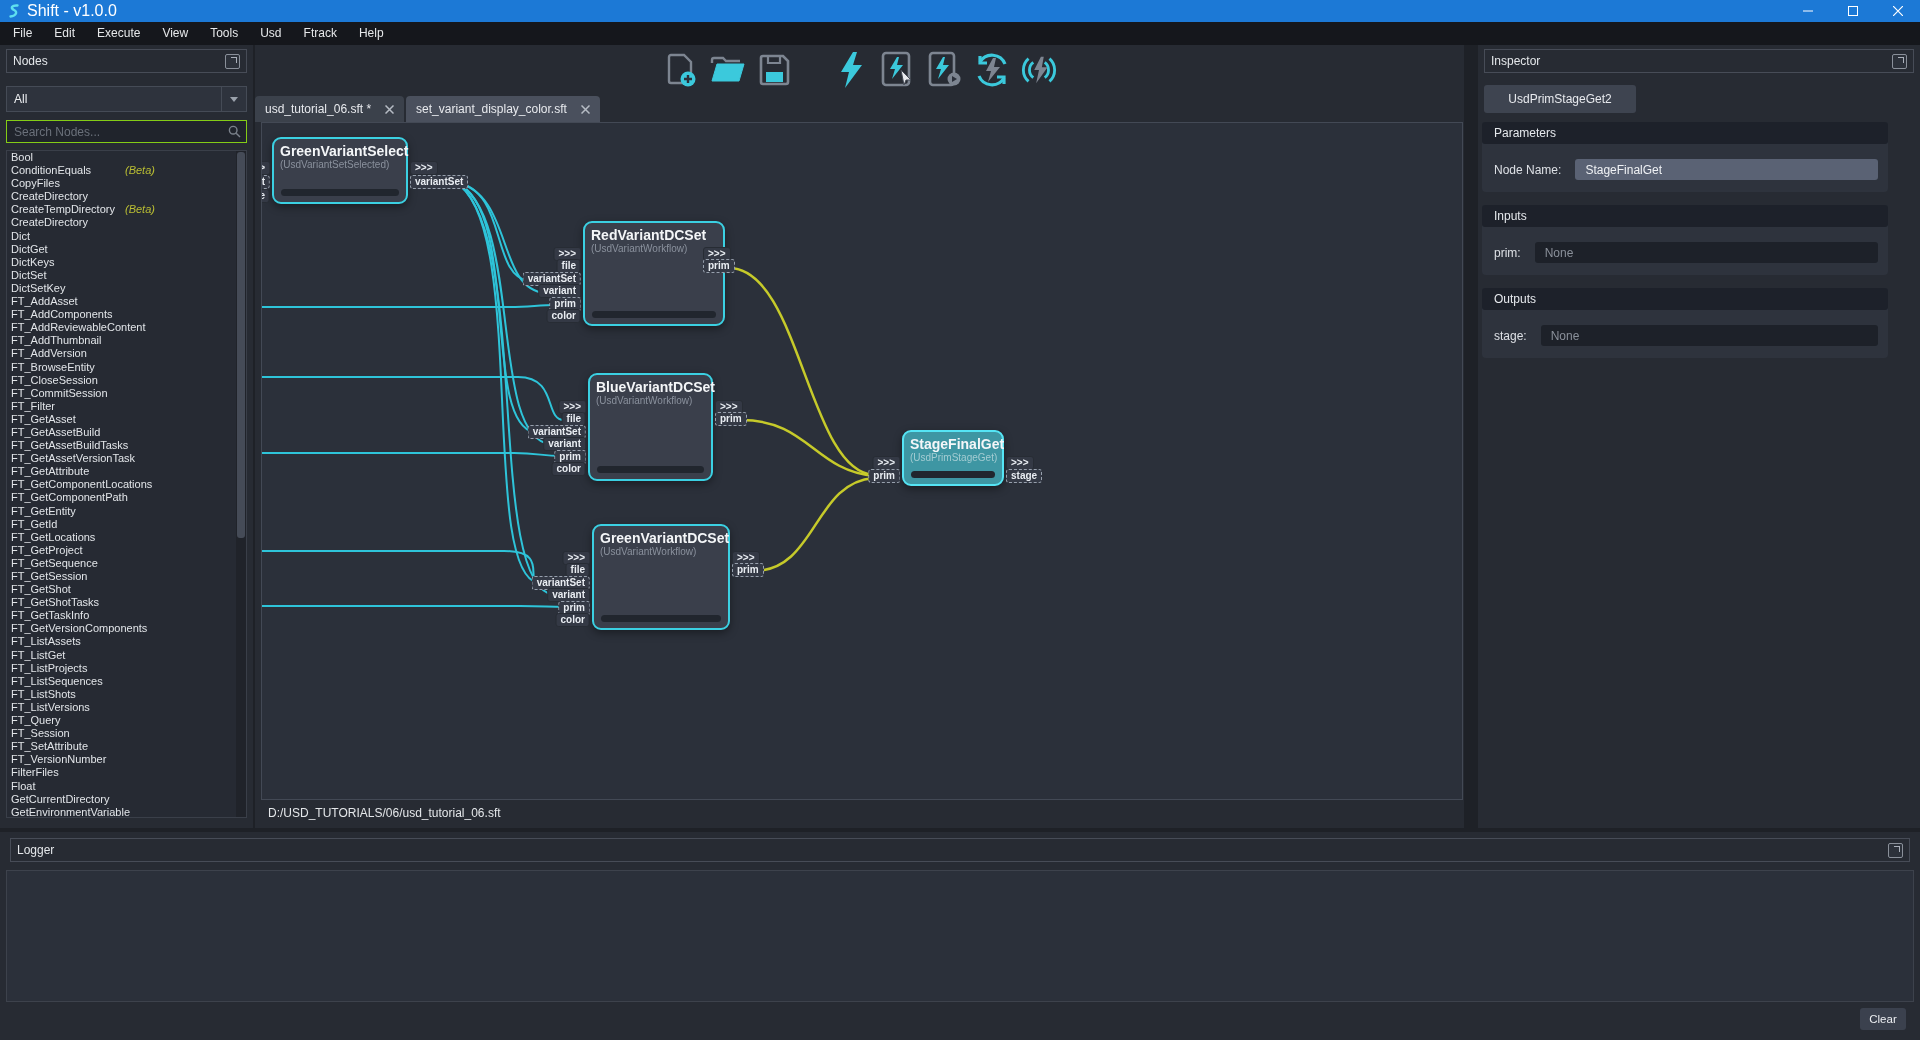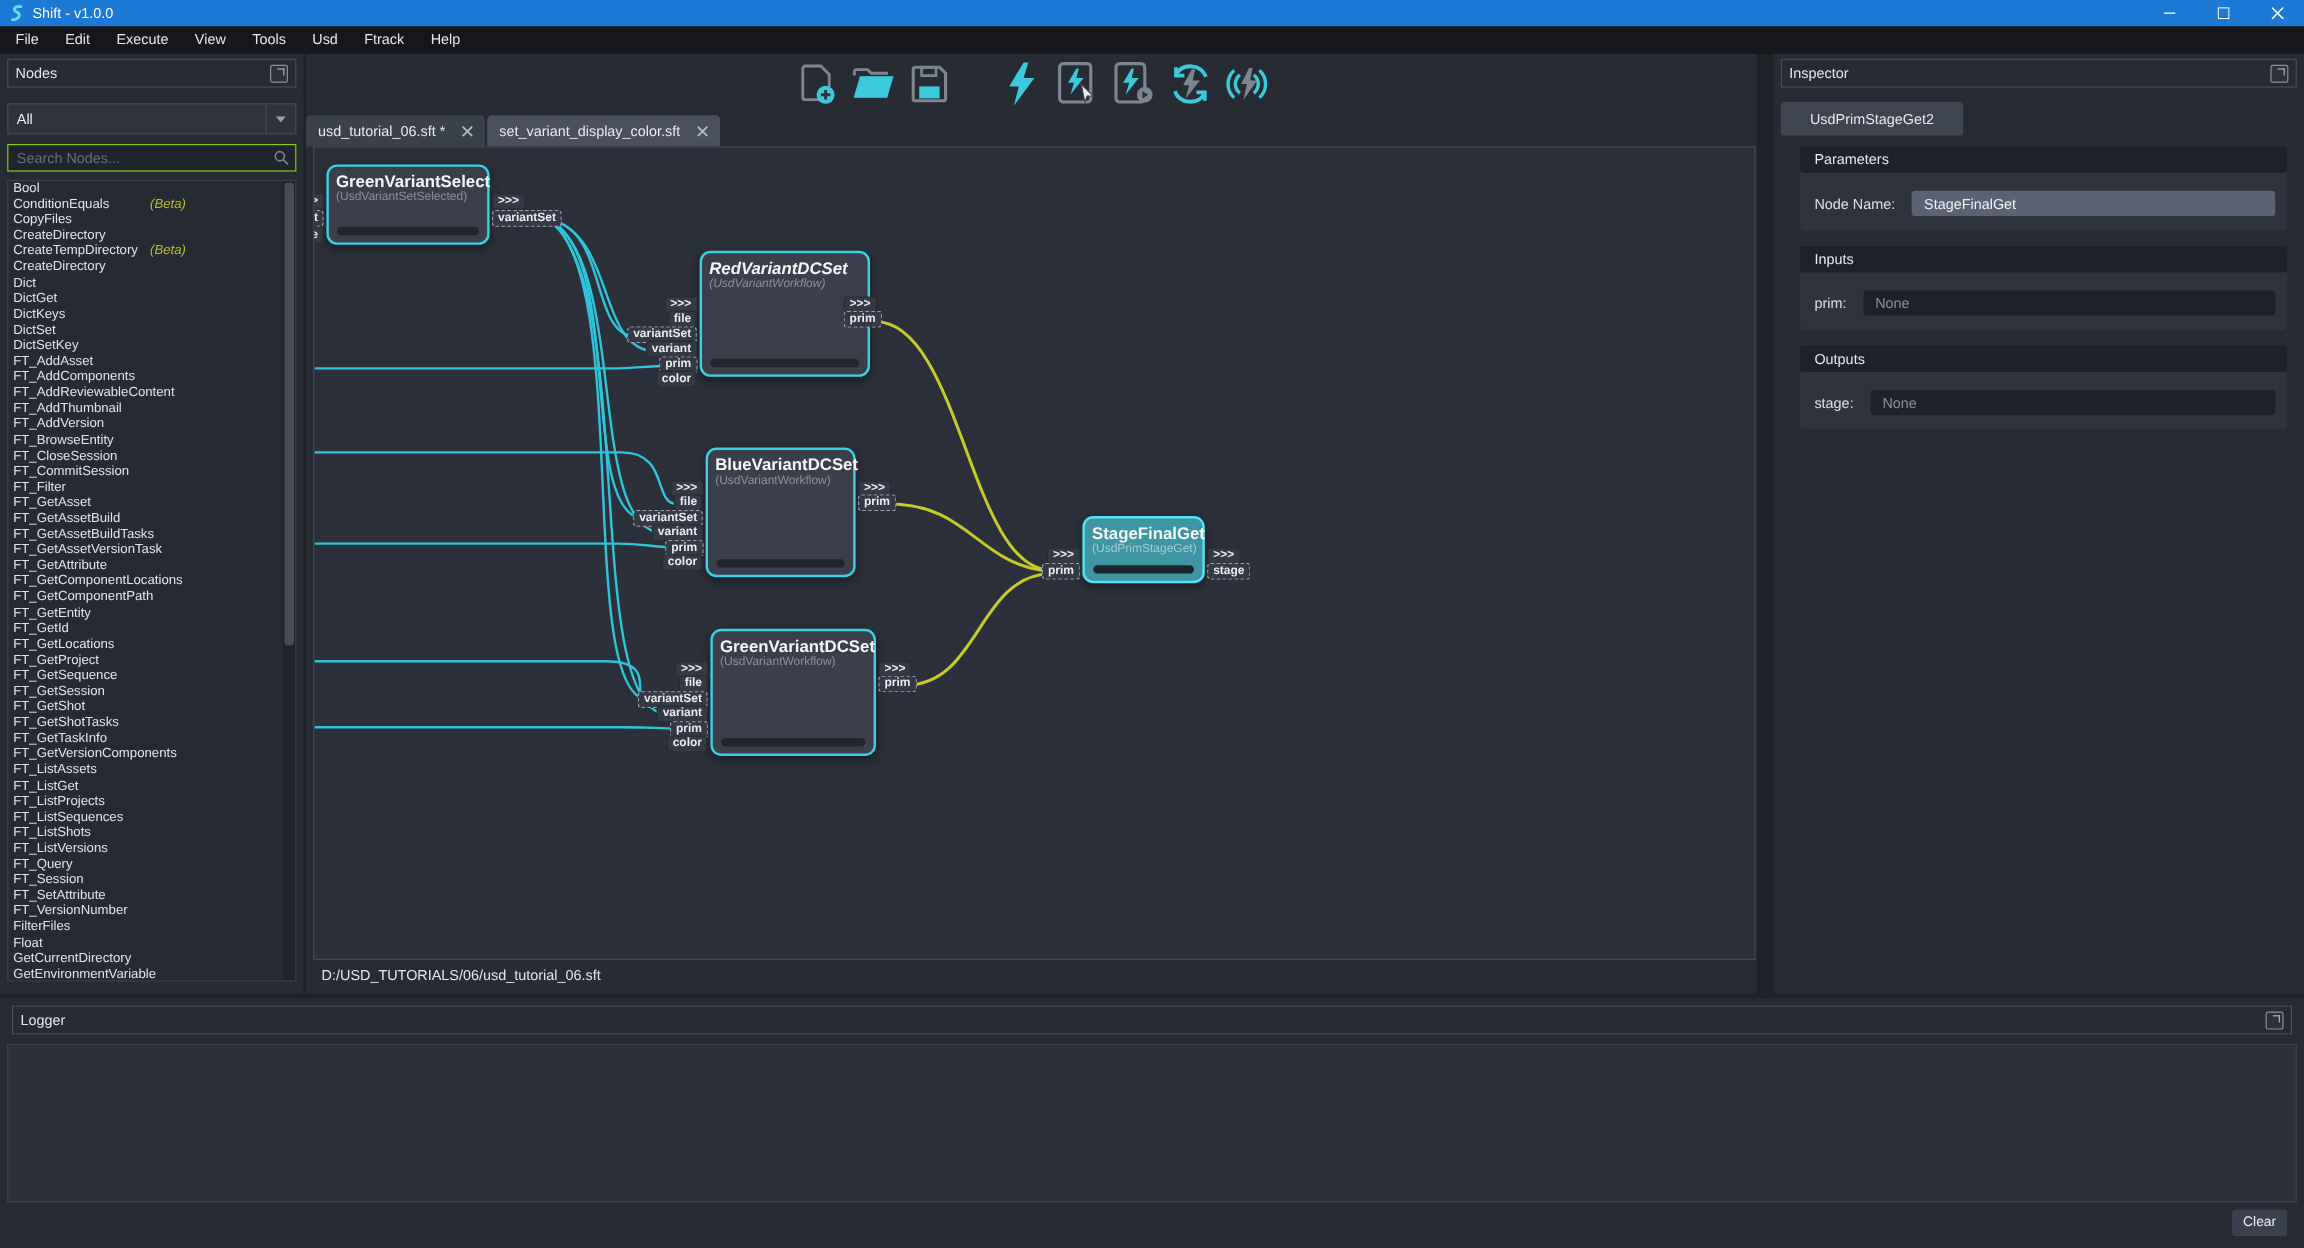--- a/index.html
+++ b/index.html
@@ -2,21 +2,21 @@
 <html><head>
 <meta charset="utf-8">
 <style>
   html,body{margin:0;padding:0;}
   body{width:1920px;height:1040px;background:#1e2127;font-family:"Liberation Sans",sans-serif;
        -webkit-font-smoothing:antialiased;overflow:hidden;position:relative;color:#e4e7ea;}
   
   .titlebar{position:absolute;left:0;top:0;width:1920px;height:22px;background:#1c79d6;
             display:flex;align-items:center;}
   .titlebar .logo{margin:0 6px 0 7px;display:flex;align-items:center;}
-  .titlebar .wtitle{font-size:12px;color:#ffffff;}
+  .titlebar .wtitle{font-size:16px;color:#ffffff;}
   .wcontrols{position:absolute;right:0;top:0;height:22px;display:flex;}
   .wbtn{width:45px;height:22px;display:flex;align-items:center;justify-content:center;}
   
   .menubar{position:absolute;left:0;top:22px;width:1920px;height:23px;background:#15171c;
            display:flex;align-items:center;padding-left:2px;box-sizing:border-box;}
   .menu-item{padding:0 11px;font-size:12px;color:#e6e8ea;line-height:23px;}
   
   .panel-header{position:absolute;height:24px;border:1px solid #474c57;box-sizing:border-box;
                 display:flex;align-items:center;padding:0 6px;font-size:12px;color:#e4e7ea;background:#272b33;}
   .undock{margin-left:auto;width:13px;height:13px;border:1px solid #8a909a;border-radius:2px;
@@ -74,21 +74,21 @@
         transform:translate(-100%,-50%);}
   .port.out{transform:translate(0,-50%);}
   .port.dashed{border:1px dashed #97a0ad;}
   .status-bar{position:absolute;left:6px;top:757px;width:1202px;height:22px;display:flex;align-items:center;}
   .status-bar span{font-size:12px;color:#e4e7ea;padding-left:7px;}
   
   .inspector{position:absolute;left:1478px;top:45px;width:442px;height:783px;background:#272b33;}
   .inspector-header{left:6px;top:4px;width:430px;}
   .node-badge{position:absolute;left:6px;top:40px;width:152px;height:28px;background:#3e4450;
               border-radius:3px;display:flex;align-items:center;justify-content:center;font-size:12px;color:#e8eaee;}
-  .sections{position:absolute;left:22px;top:77px;width:406px;display:flex;flex-direction:column;gap:13px;}
+  .sections{position:absolute;left:4px;top:77px;width:406px;display:flex;flex-direction:column;gap:13px;}
   .section{background:#2e333d;border-radius:4px;padding-bottom:12px;}
   .section .shead{height:22px;background:#1d212a;border-radius:3px;display:flex;align-items:center;
                   padding-left:12px;font-size:12px;color:#e6e9ed;margin:0;}
   .srow{display:flex;align-items:center;margin:15px 10px 0 12px;gap:14px;}
   .srow .slabel{font-size:12px;color:#dde0e5;white-space:nowrap;}
   .srow input.sinput{flex:1;height:21px;background:#5a6274;border:none;border-radius:3px;color:#f0f2f5;
                      font-size:12px;padding:0 10px;font-family:"Liberation Sans",sans-serif;outline:none;}
   .srow .sfield{flex:1;height:21px;background:#1d2129;border-radius:3px;color:#8a909a;font-size:12px;
                 display:flex;align-items:center;padding:0 10px;}
   
@@ -313,21 +313,21 @@
         <path d="M0,330 H252 C276,330 280,333 299,333" class="edge-cyan"></path>
         <path d="M0,428 H242 C288,428 262,458 277,461" class="edge-cyan"></path>
         <path d="M0,483 H258 C284,483 284,484 303,484" class="edge-cyan"></path>
       </svg>
     <div id="gnodes">
         <div class="gnode" style="left: 10px; top: 14px; width: 136px; height: 67px;">
           <div class="ntitle">GreenVariantSelect</div>
           <div class="nsub">(UsdVariantSetSelected)</div>
           <div class="nbar"></div>
         </div>
-        <div class="gnode" style="left: 321px; top: 86px; width: 142px; height: 105px; font-style: italic;">
+        <div class="gnode" style="left: 321px; top: 98px; width: 142px; height: 105px;">
           <div class="ntitle">RedVariantDCSet</div>
           <div class="nsub">(UsdVariantWorkflow)</div>
           <div class="nbar"></div>
         </div>
         <div class="gnode" style="left: 326px; top: 250px; width: 125px; height: 108px;">
           <div class="ntitle">BlueVariantDCSet</div>
           <div class="nsub">(UsdVariantWorkflow)</div>
           <div class="nbar"></div>
         </div>
         <div class="gnode" style="left: 330px; top: 401px; width: 138px; height: 106px;">

